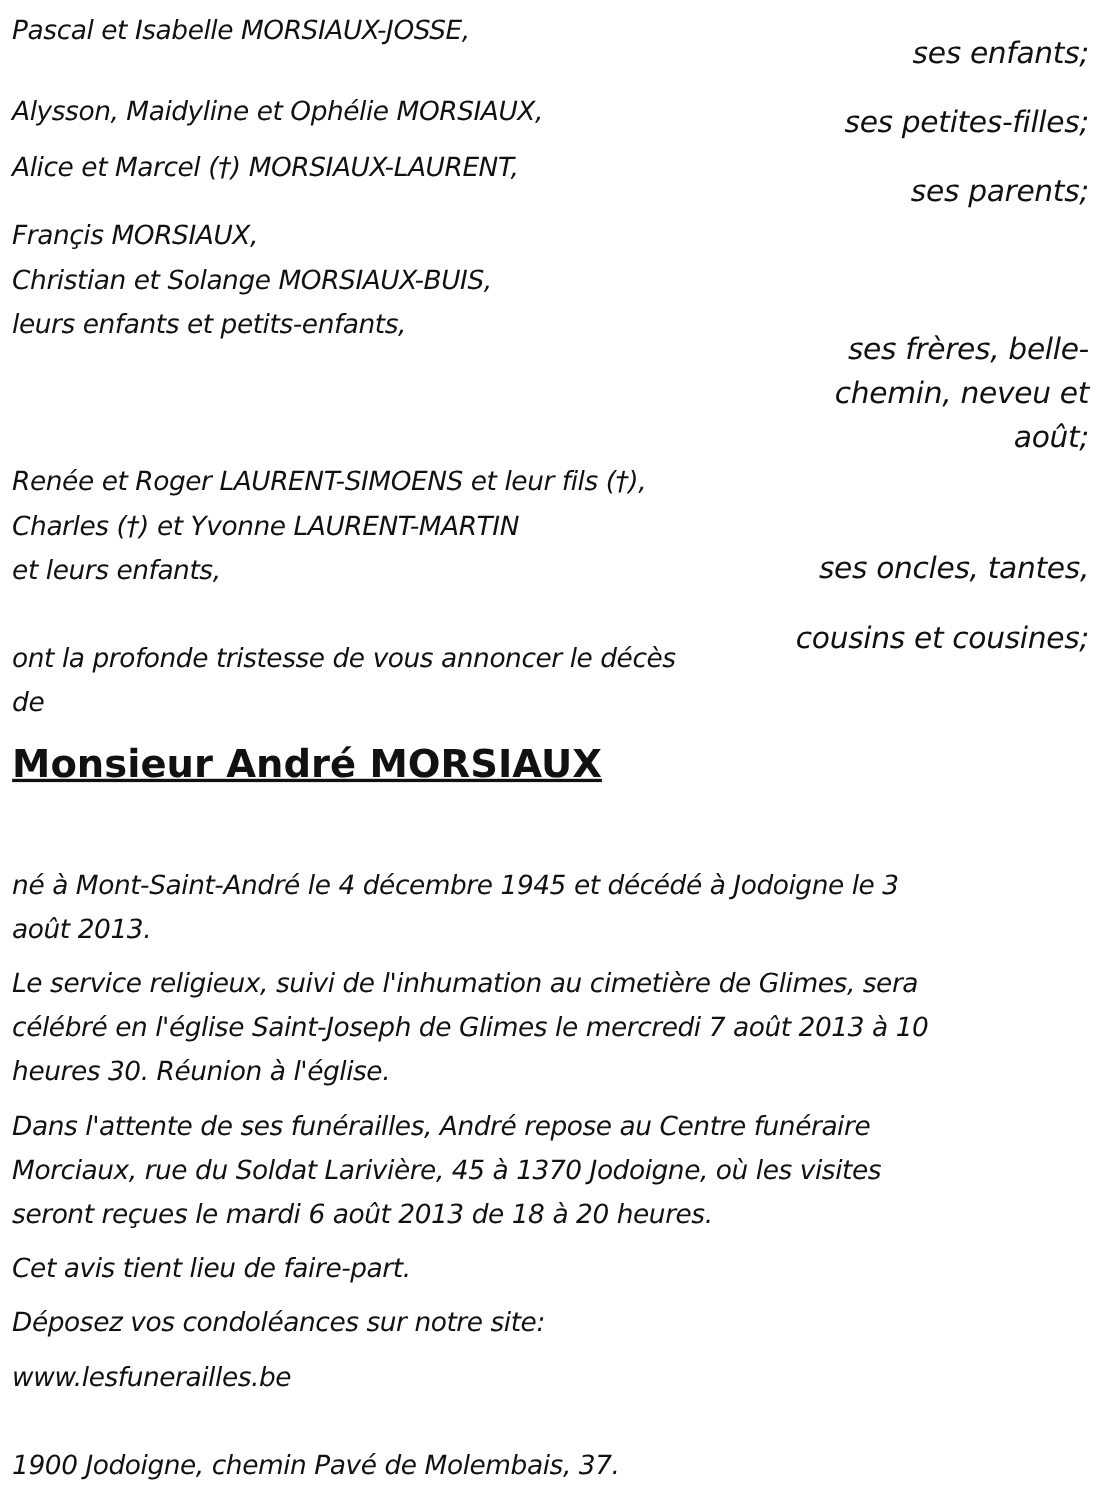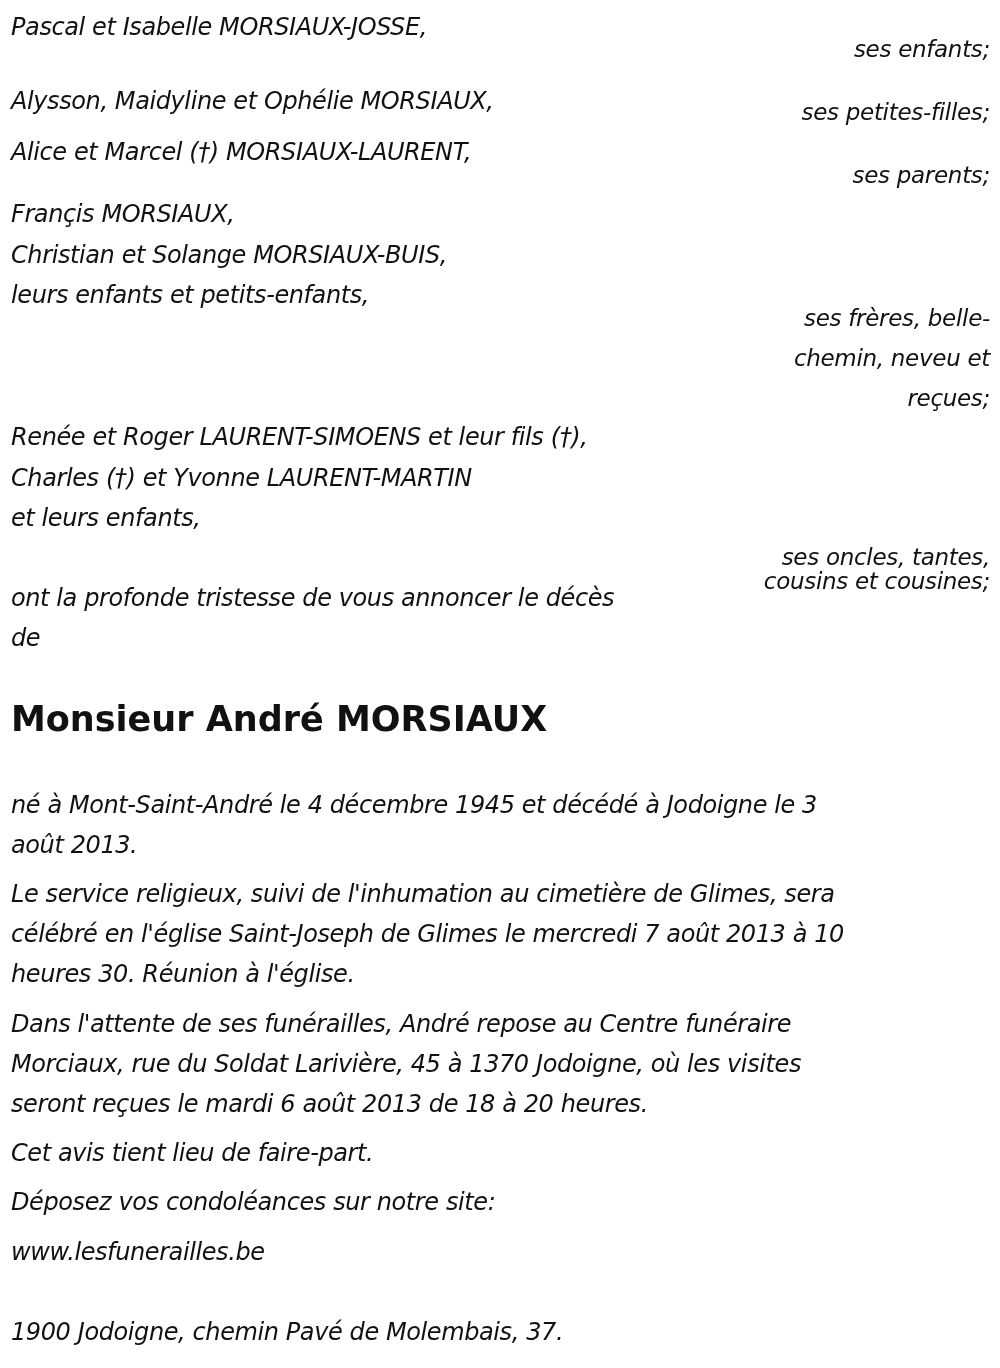--- a/index.html
+++ b/index.html
@@ -2,22 +2,22 @@
 <html><head>
   <meta charset="utf-8">
   <style>
     html, body { margin: 0; padding: 0; background: #ffffff; }
     body {
       width: 1000px; height: 1368px; position: relative; overflow: hidden;
       font-family: "DejaVu Sans", sans-serif; color: #111111;
       font-size: 24px;
     }
     .ln { position: absolute; left: 11px; white-space: nowrap; line-height: 30px; font-style: italic; }
-    .rt { position: absolute; right: 10px; white-space: nowrap; line-height: 30px; font-style: italic; text-align: right; font-size: 23px; letter-spacing: -0.3px; }
-    .title { position: absolute; left: 11px; top: 697px; font-weight: bold; font-size: 35px; line-height: 44px; white-space: nowrap; }
+    .rt { position: absolute; right: 10px; white-space: nowrap; line-height: 30px; font-style: italic; text-align: right; font-size: 27px; letter-spacing: -0.3px; }
+    .title { position: absolute; left: 11px; top: 673px; font-weight: bold; font-size: 35px; line-height: 44px; white-space: nowrap; text-decoration: underline; }
     .n { letter-spacing: -0.4px; }
   </style>
 </head>
 <body>
 
 <div>
 
   <div class="ln n" style="top:12px">Pascal et Isabelle MORSIAUX-JOSSE,</div>
   <div class="rt" style="top:34px">ses enfants;</div>
 
@@ -25,26 +25,26 @@
   <div class="rt" style="top:97px">ses petites-filles;</div>
 
   <div class="ln n" style="top:137px">Alice et Marcel (†) MORSIAUX-LAURENT,</div>
   <div class="rt" style="top:160px">ses parents;</div>
 
   <div class="ln n" style="top:199px">Françis MORSIAUX,</div>
   <div class="ln n" style="top:240px">Christian et Solange MORSIAUX-BUIS,</div>
   <div class="ln n" style="top:280px">leurs enfants et petits-enfants,</div>
   <div class="rt" style="top:303px">ses frères, belle-</div>
   <div class="rt" style="top:343px">chemin, neveu et</div>
-  <div class="rt" style="top:383px">reçues;</div>
+  <div class="rt" style="top:383px">août;</div>
 
   <div class="ln n" style="top:422px">Renée et Roger LAURENT-SIMOENS et leur fils (†),</div>
   <div class="ln n" style="top:463px">Charles (†) et Yvonne LAURENT-MARTIN</div>
   <div class="ln n" style="top:503px">et leurs enfants,</div>
-  <div class="rt" style="top:542px">ses oncles, tantes,</div>
+  <div class="rt" style="top:502px">ses oncles, tantes,</div>
   <div class="rt" style="top:566px">cousins et cousines;</div>
 
   <div class="ln n" style="top:583px">ont la profonde tristesse de vous annoncer le décès</div>
   <div class="ln n" style="top:623px">de</div>
 
   <div class="title">Monsieur André MORSIAUX</div>
 
   <div class="ln n" style="top:790px">né à Mont-Saint-André le 4 décembre 1945 et décédé à Jodoigne le 3</div>
   <div class="ln n" style="top:830px">août 2013.</div>
 

